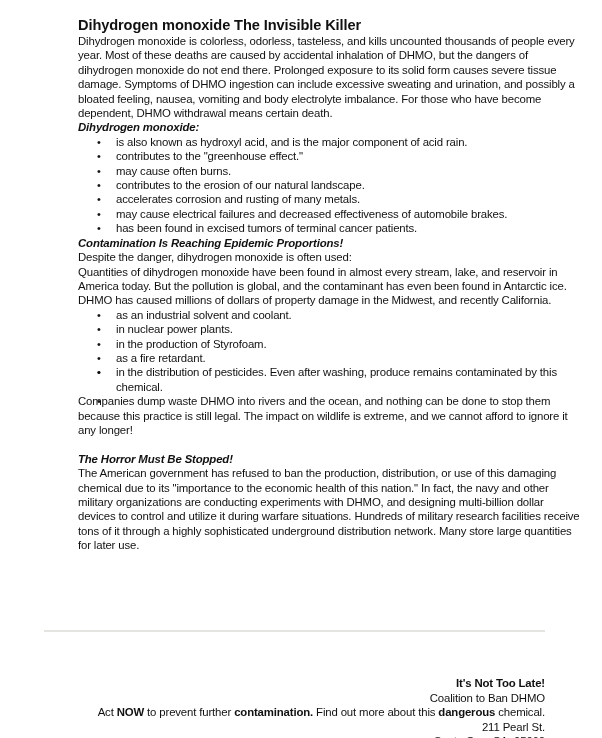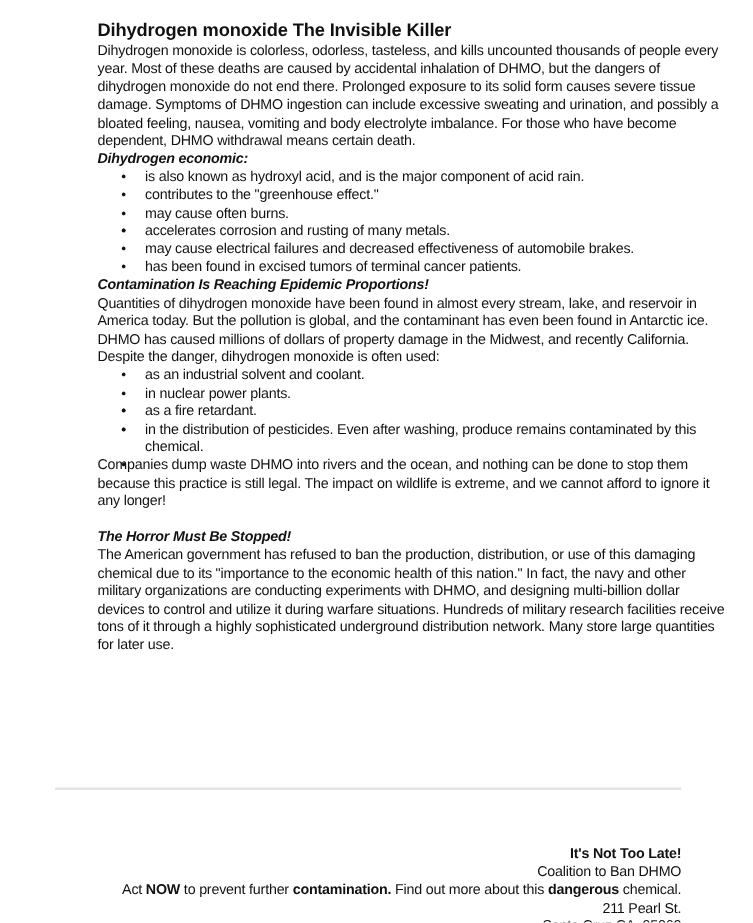--- a/index.html
+++ b/index.html
@@ -87,38 +87,38 @@
       font-weight: bold;
     }
   </style>
 </head>
 <body>
 
 <div class="page">
   <h1 class="title">Dihydrogen monoxide The Invisible Killer</h1>
   <p class="para">Dihydrogen monoxide is colorless, odorless, tasteless, and kills uncounted thousands of people every year. Most of these deaths are caused by accidental inhalation of DHMO, but the dangers of dihydrogen monoxide do not end there. Prolonged exposure to its solid form causes severe tissue damage. Symptoms of DHMO ingestion can include excessive sweating and urination, and possibly a bloated feeling, nausea, vomiting and body electrolyte imbalance. For those who have become dependent, DHMO withdrawal means certain death.</p>
 
-  <p class="subhead">Dihydrogen economic:</p>
+  <p class="subhead">Dihydrogen monoxide:</p>
   <ul class="bullets">
     <li><span class="bullet">•</span><span>is also known as hydroxyl acid, and is the major component of acid rain.</span></li>
     <li><span class="bullet">•</span><span>contributes to the "greenhouse effect."</span></li>
     <li><span class="bullet">•</span><span>may cause often burns.</span></li>
-    <li><span class="bullet">•</span></li>
+    <li><span class="bullet">•</span><span>contributes to the erosion of our natural landscape.</span></li>
     <li><span class="bullet">•</span><span>accelerates corrosion and rusting of many metals.</span></li>
     <li><span class="bullet">•</span><span>may cause electrical failures and decreased effectiveness of automobile brakes.</span></li>
     <li><span class="bullet">•</span><span>has been found in excised tumors of terminal cancer patients.</span></li>
   </ul>
 
   <p class="subhead">Contamination Is Reaching Epidemic Proportions!</p>
+  <p class="para">Despite the danger, dihydrogen monoxide is often used:</p>
   <p class="para">Quantities of dihydrogen monoxide have been found in almost every stream, lake, and reservoir in America today. But the pollution is global, and the contaminant has even been found in Antarctic ice. DHMO has caused millions of dollars of property damage in the Midwest, and recently California.</p>
-  <p class="para">Despite the danger, dihydrogen monoxide is often used:</p>
   <ul class="bullets">
     <li><span class="bullet">•</span><span>as an industrial solvent and coolant.</span></li>
     <li><span class="bullet">•</span><span>in nuclear power plants.</span></li>
-    <li><span class="bullet">•</span></li>
+    <li><span class="bullet">•</span><span>in the production of Styrofoam.</span></li>
     <li><span class="bullet">•</span><span>as a fire retardant.</span></li>
     <li><span class="bullet">•</span></li>
     <li><span class="bullet">•</span><span>in the distribution of pesticides. Even after washing, produce remains contaminated by this chemical.</span></li>
     <li><span class="bullet">•</span></li>
   </ul>
   <p class="para">Companies dump waste DHMO into rivers and the ocean, and nothing can be done to stop them because this practice is still legal. The impact on wildlife is extreme, and we cannot afford to ignore it any longer!</p>
 
   <div class="blank"></div>
 
   <p class="subhead">The Horror Must Be Stopped!</p>

